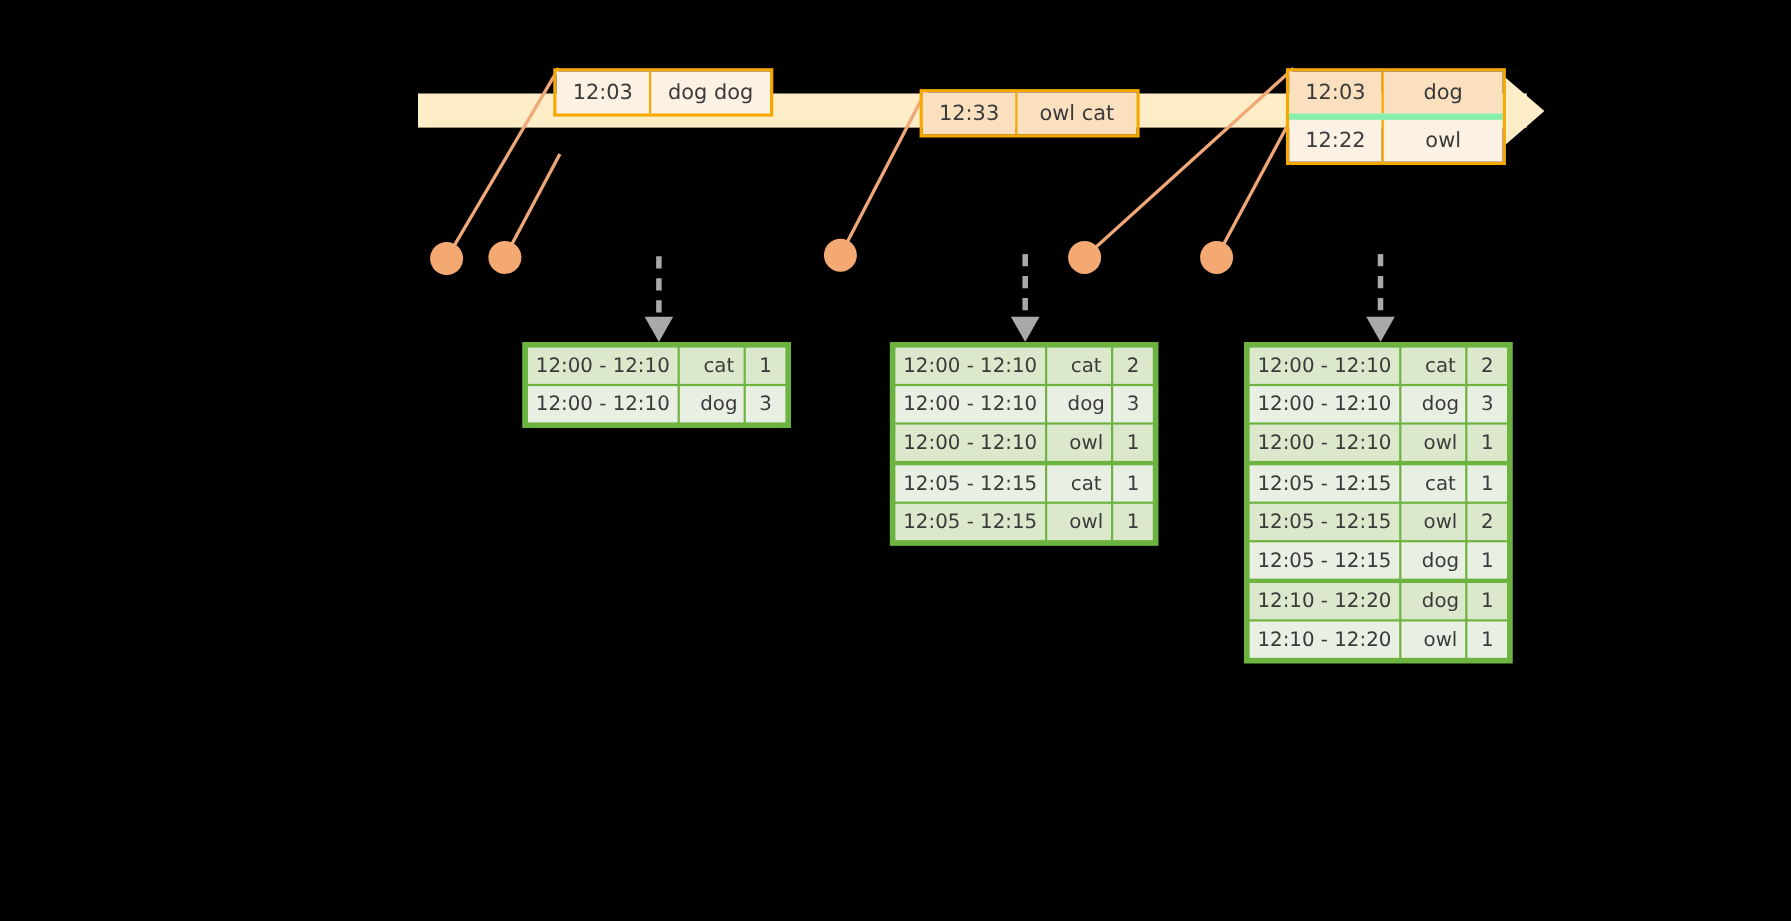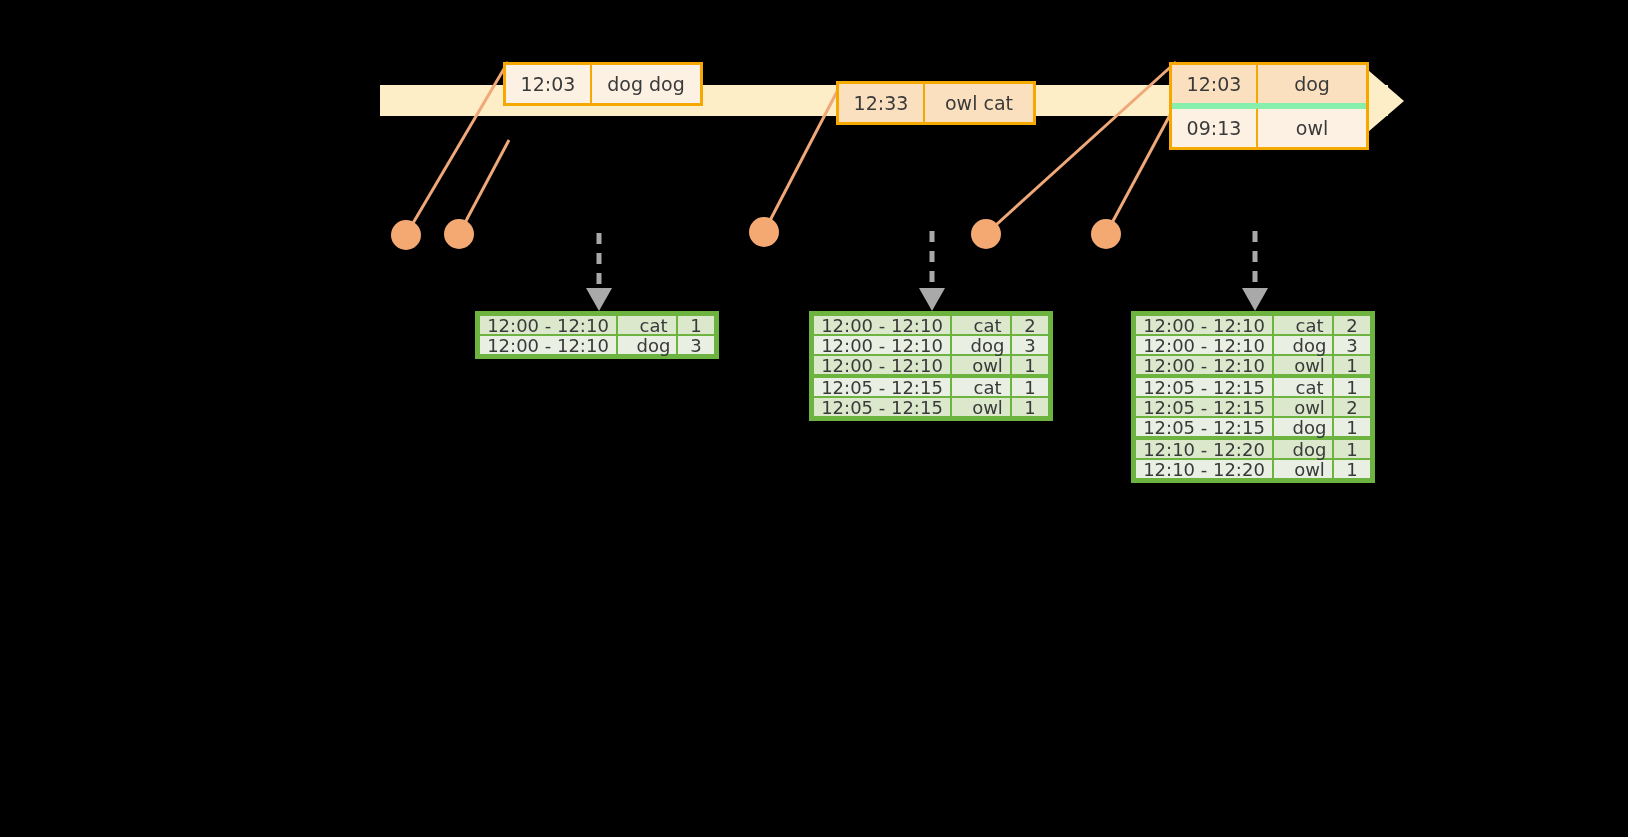--- a/index.html
+++ b/index.html
@@ -37,21 +37,21 @@
   .erow.r-odd .ecell{background:#fbe0c0;}
   .erow.r-even .ecell{background:#fdf1e4;}
   .e-time{width:84px;}
   .e-words{width:110px;}
 
   
   .gtable{position:absolute;border:3px solid #6cb33f;box-sizing:border-box;background:#6cb33f;}
   .grow{display:flex;}
   .gcell{
     display:flex;align-items:center;justify-content:center;
-    height:18px;font-size:18px;box-sizing:border-box;margin:2px 0 0 2px;
+    height:33px;font-size:18px;box-sizing:border-box;margin:2px 0 0 2px;
   }
   .grow:last-child .gcell{margin-bottom:2px;}
   .grow.g-odd .gcell{background:#dbe8cc;}
   .grow.g-even .gcell{background:#e9efe3;}
   .grow.sep .gcell{margin-top:4px;}
   .g-win{width:136px;}
   .g-word{width:58px;padding-left:13px;}
   .g-cnt{width:36px;margin-right:2px;}
 
   .tbl1 .g-win{width:136px;}
@@ -105,21 +105,21 @@
       <div class="ecell e-words">owl cat</div>
     </div>
   </div>
 
   <div class="ebox" id="ebox3" style="left:1169px;top:62px;">
     <div class="erow r-odd">
       <div class="ecell e-time">12:03</div>
       <div class="ecell e-words">dog</div>
     </div>
     <div class="erow r-even">
-      <div class="ecell e-time">09:13</div>
+      <div class="ecell e-time">12:22</div>
       <div class="ecell e-words">owl</div>
     </div>
   </div>
 
   <div class="gtable tbl1" id="gt1" style="left:475px;top:311px;">
       <div class="grow g-odd">
         <div class="gcell g-win">12:00 - 12:10</div>
         <div class="gcell g-word">cat</div>
         <div class="gcell g-cnt">1</div>
       </div>

